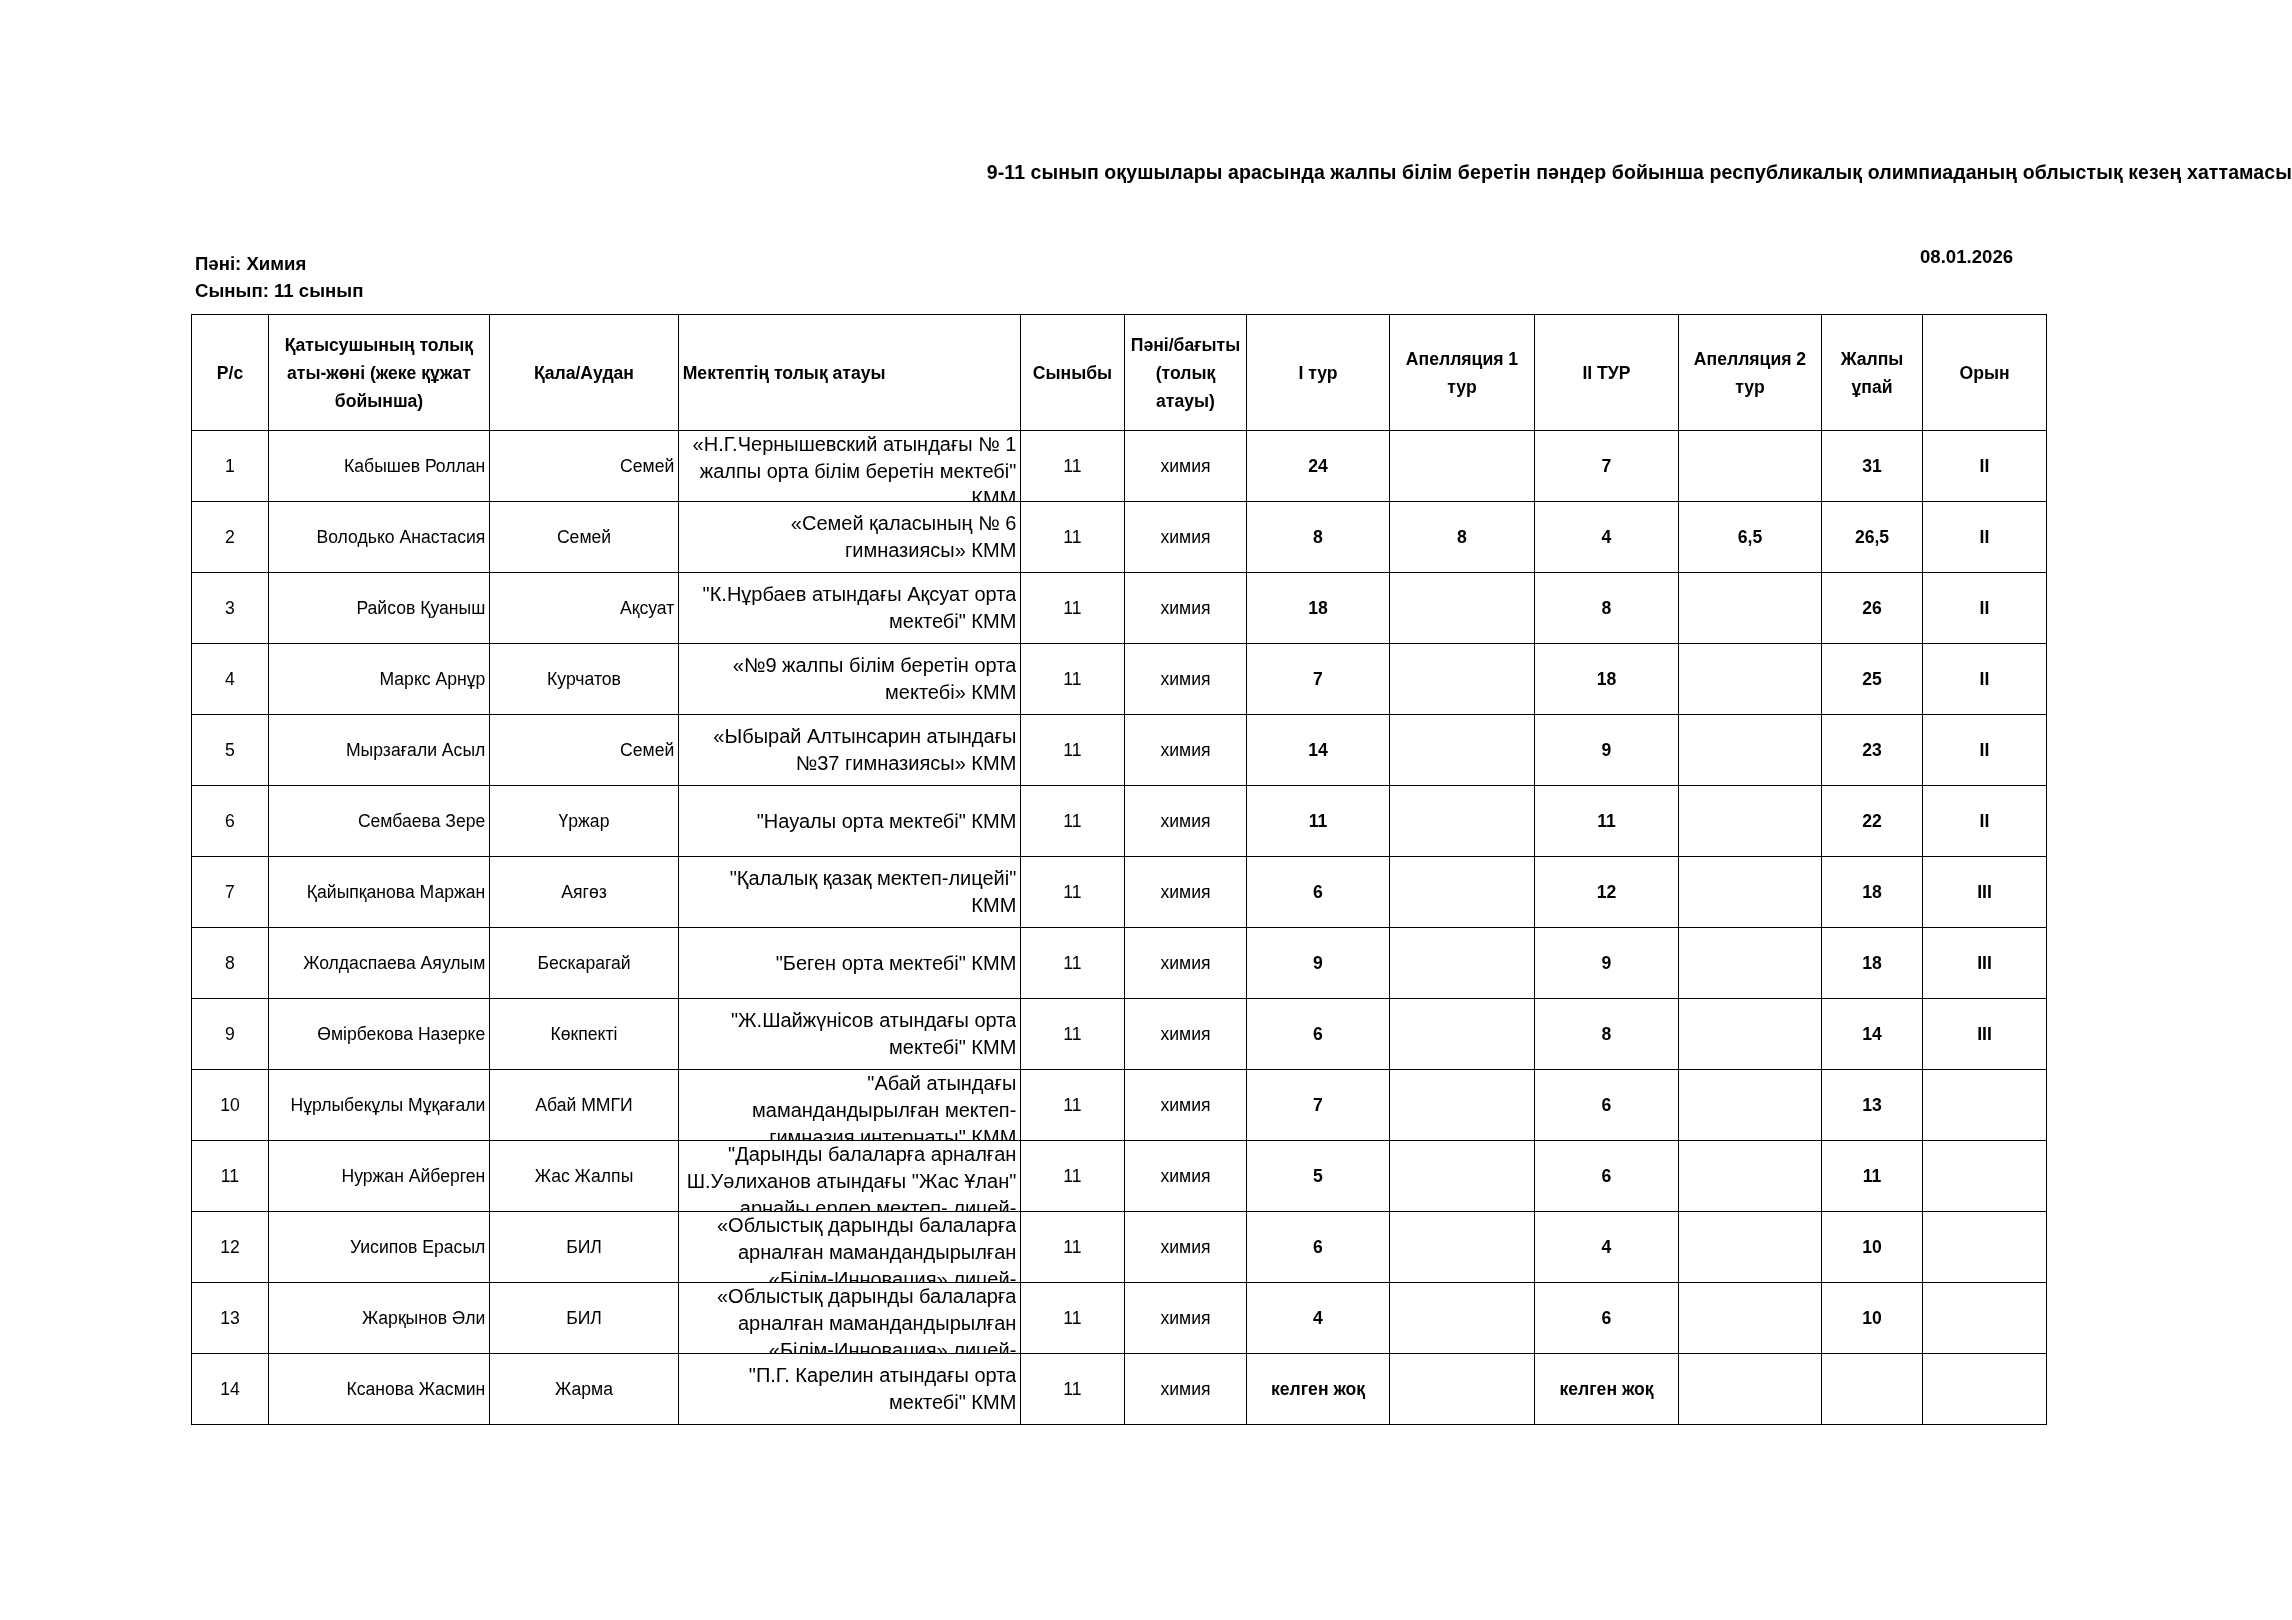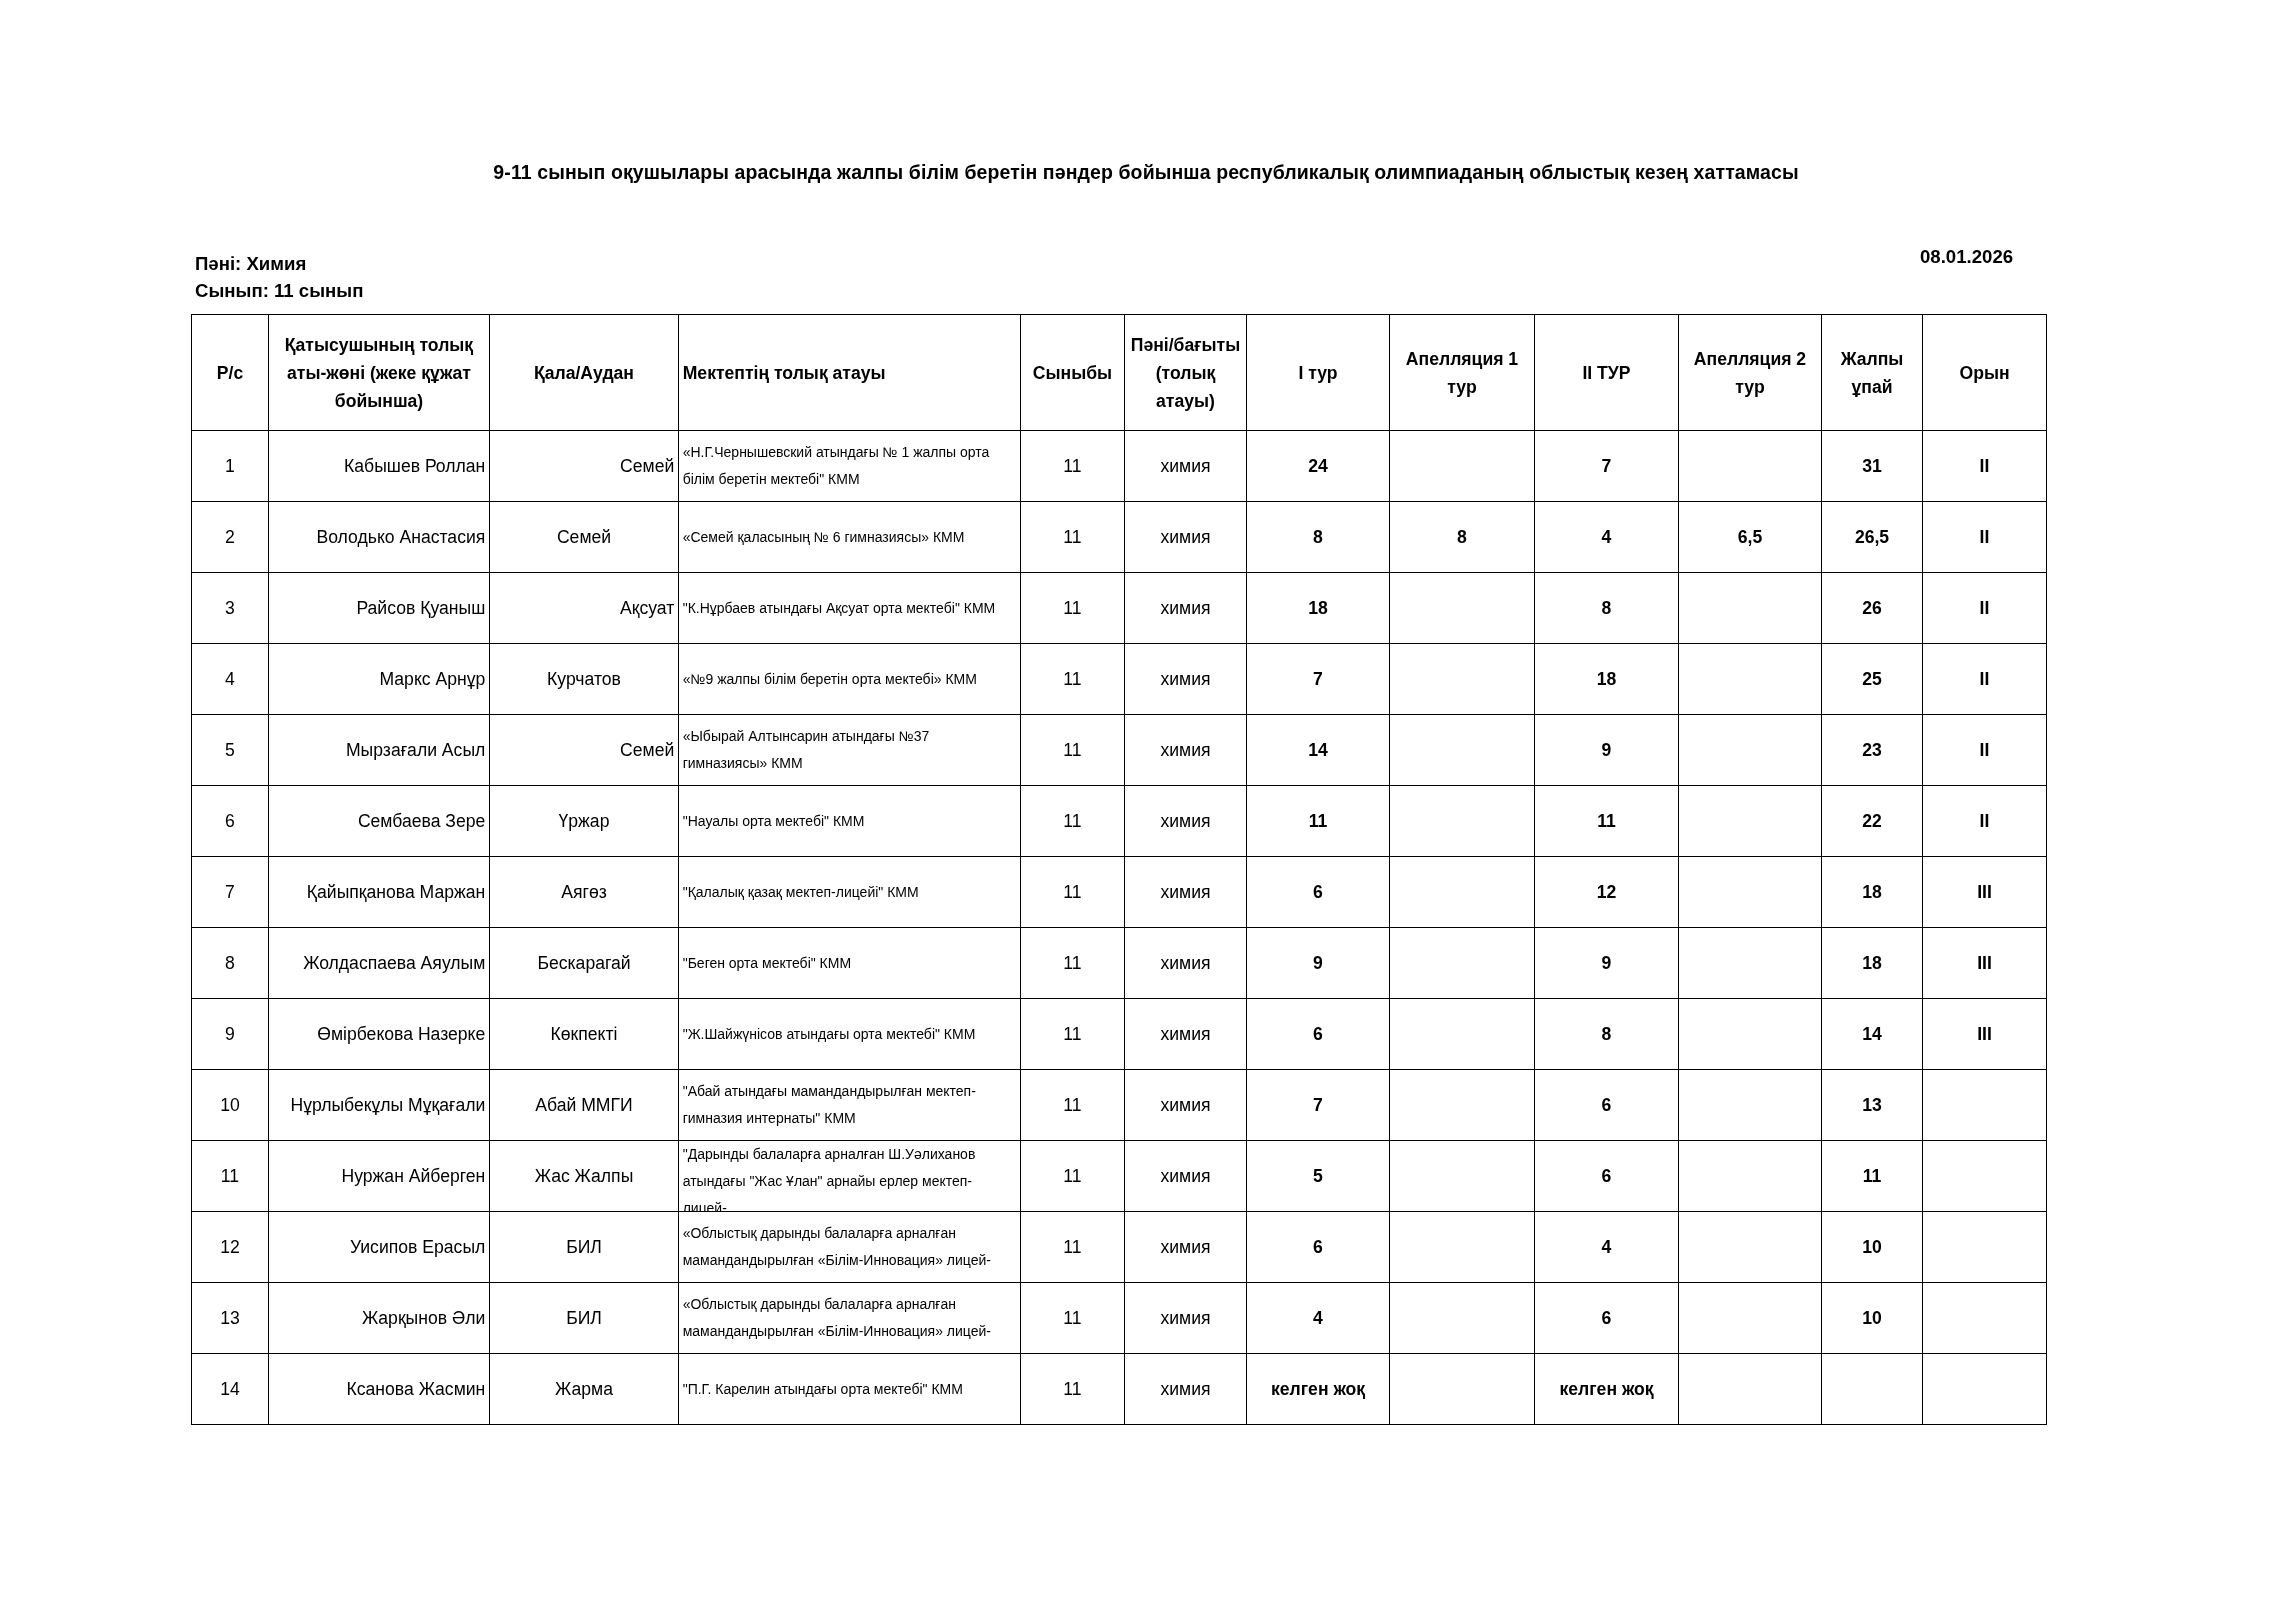--- a/index.html
+++ b/index.html
@@ -13,21 +13,21 @@
       position: relative;
       font-family: "Liberation Sans", sans-serif;
       color: #000000;
       overflow: hidden;
     }
     .doc-title {
       position: absolute;
       top: 161px;
       left: 0;
       width: 2292px;
-      text-align: center;
+      text-align: right;
       font-weight: bold;
       font-size: 19.5px;
       letter-spacing: 0.1px;
     }
     .meta-left {
       position: absolute;
       left: 195px;
       top: 250px;
       font-weight: bold;
       font-size: 18.6px;
@@ -66,22 +66,22 @@
     }
     table.results th.left { text-align: left; }
     table.results td {
       height: 70px;
       line-height: 27px;
     }
     td.center { text-align: center; }
     td.left { text-align: right; }
     td.bold { font-weight: bold; }
     td.school {
-      text-align: left;
-      font-size: 14px;
+      text-align: right;
+      font-size: 20px;
     }
     td.school .clip {
       display: block;
       max-height: 70px;
       overflow: hidden;
     }
   </style>
 </head>
 <body>
 

